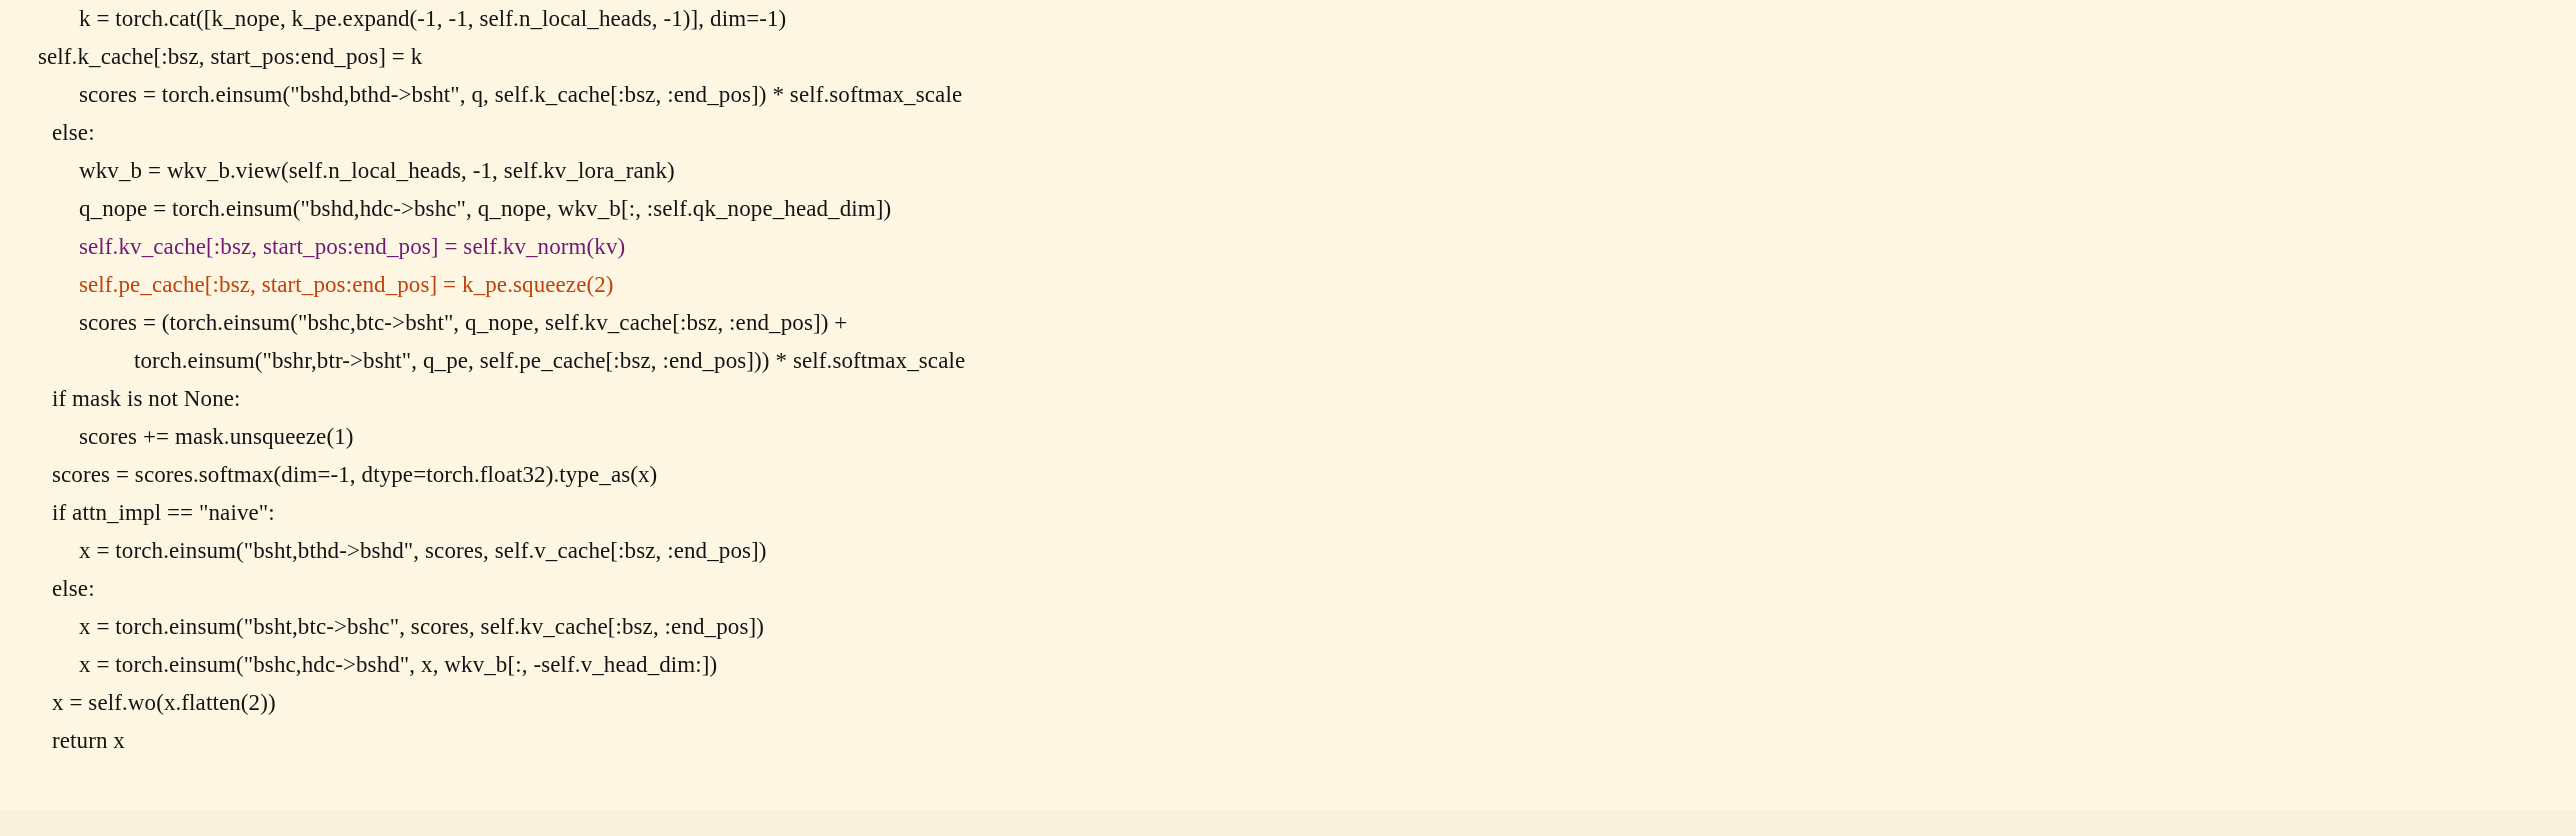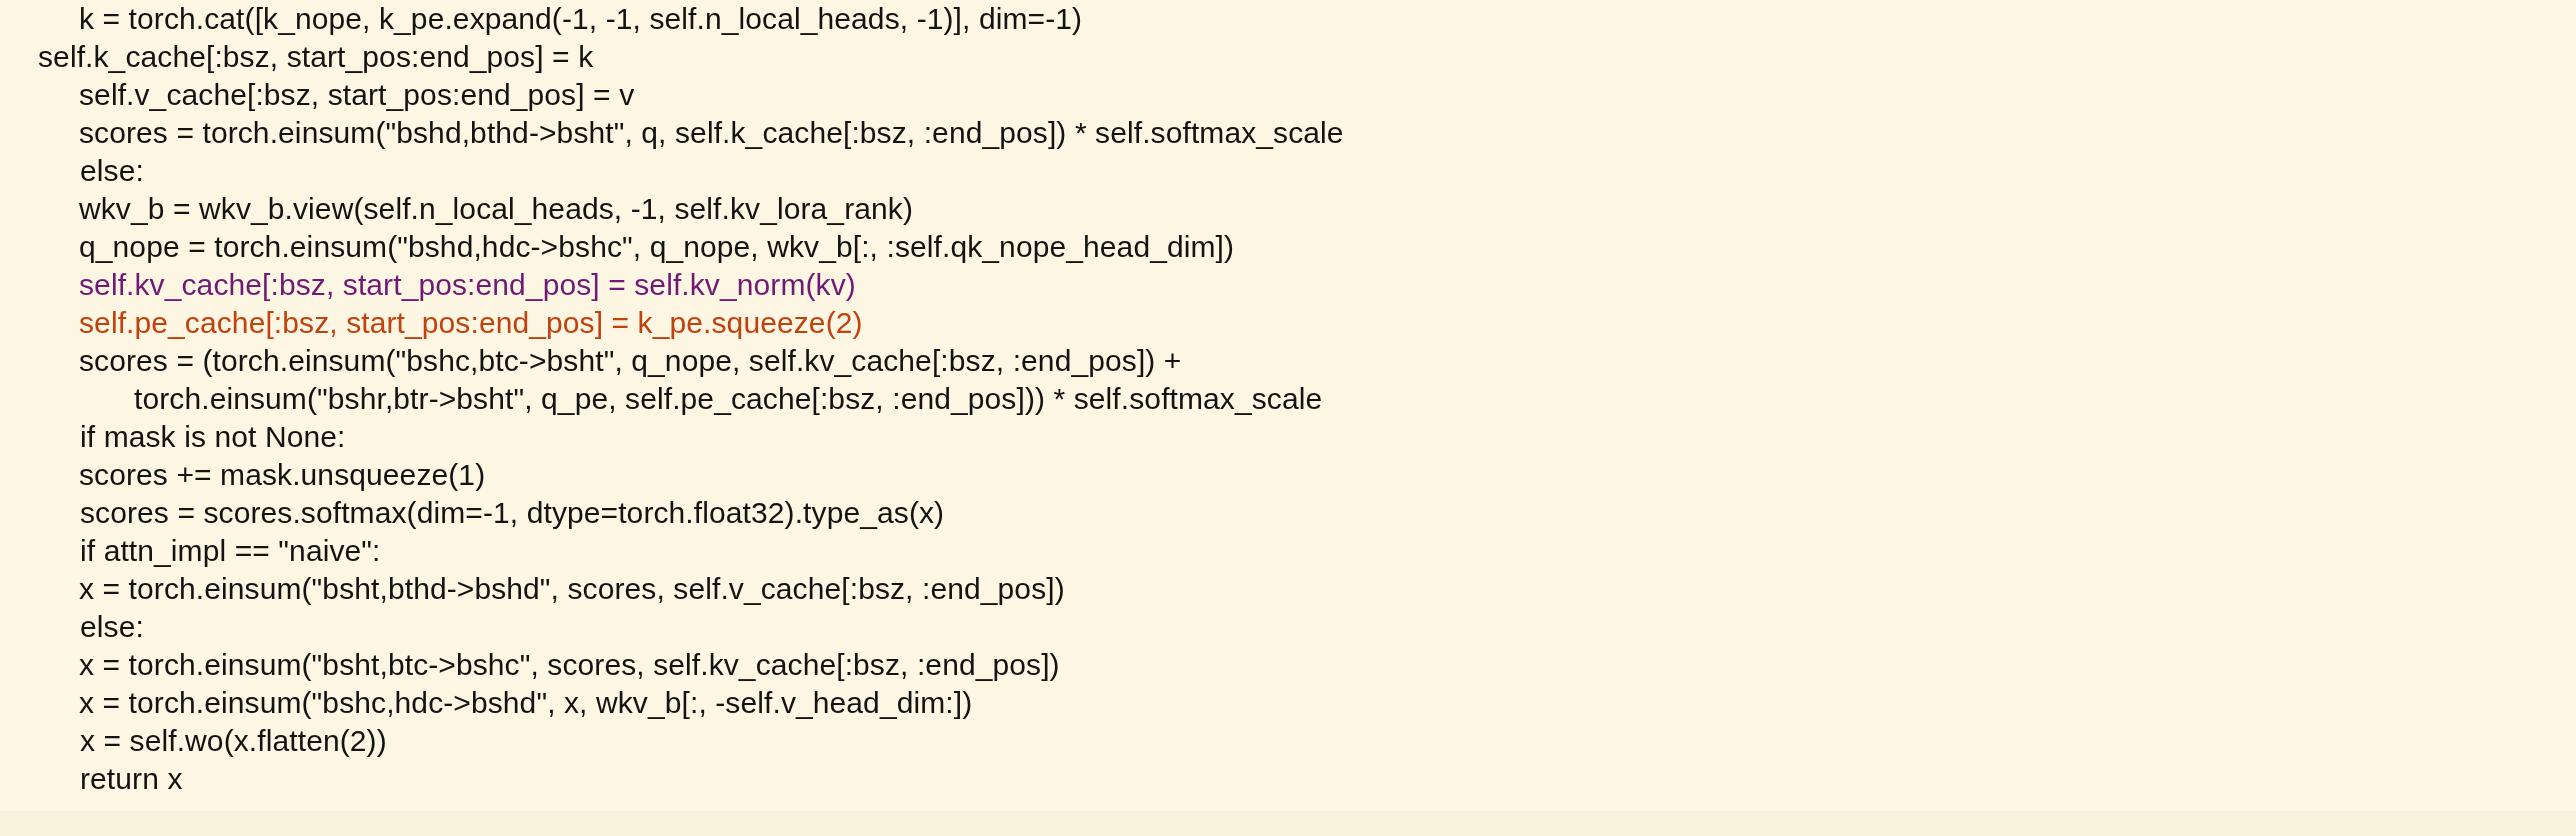--- a/index.html
+++ b/index.html
@@ -25,31 +25,31 @@
     position: absolute;
     left: 0;
     top: 0;
     width: 2576px;
     padding-top: 0px;
     box-sizing: border-box;
   }
   .code-line {
     height: 38px;
     line-height: 38px;
-    font-size: 30px;
+    font-size: 23px;
     color: #131313;
     white-space: pre;
     letter-spacing: 0.1px;
-    font-family: Liberation Sans, sans-serif;
+    font-family: Liberation Serif, serif;
   }
   .code-line .txt {
     display: inline;
   }
   
-  .ind-0 { padding-left: 80px; }
+  .ind-0 { padding-left: 52px; }
   .ind-1 { padding-left: 79px; }
   .ind-3 { padding-left: 134px; }
 
   
   #bottom-band {
     position: absolute;
     left: 0;
     bottom: 0;
     width: 2576px;
     height: 25px;
@@ -57,21 +57,20 @@
   }
 </style>
 </head>
 <body style="background: rgb(253, 246, 227);">
 
 <div id="page" style="background: rgb(253, 246, 227);">
 
   <div id="code-block">
       <div class="code-line ind-1" style="color: rgb(19, 19, 19);"><span class="txt">k = torch.cat([k_nope, k_pe.expand(-1, -1, self.n_local_heads, -1)], dim=-1)</span></div>
       <div class="code-line ind-1" style="color: rgb(19, 19, 19); padding-left: 38px;"><span class="txt">self.k_cache[:bsz, start_pos:end_pos] = k</span></div>
-      <div class="code-line ind-1" style="color: rgb(19, 19, 19);"><span class="txt">self.v_cache[:bsz, start_pos:end_pos] = v</span></div>
       <div class="code-line ind-1" style="color: rgb(19, 19, 19);"><span class="txt">scores = torch.einsum("bshd,bthd-&gt;bsht", q, self.k_cache[:bsz, :end_pos]) * self.softmax_scale</span></div>
       <div class="code-line ind-0" style="color: rgb(19, 19, 19);"><span class="txt">else:</span></div>
       <div class="code-line ind-1" style="color: rgb(19, 19, 19);"><span class="txt">wkv_b = wkv_b.view(self.n_local_heads, -1, self.kv_lora_rank)</span></div>
       <div class="code-line ind-1" style="color: rgb(19, 19, 19);"><span class="txt">q_nope = torch.einsum("bshd,hdc-&gt;bshc", q_nope, wkv_b[:, :self.qk_nope_head_dim])</span></div>
       <div class="code-line ind-1" style="color: #701a75;"><span class="txt">self.kv_cache[:bsz, start_pos:end_pos] = self.kv_norm(kv)</span></div>
       <div class="code-line ind-1" style="color: #c2410c;"><span class="txt">self.pe_cache[:bsz, start_pos:end_pos] = k_pe.squeeze(2)</span></div>
       <div class="code-line ind-1" style="color: rgb(19, 19, 19);"><span class="txt">scores = (torch.einsum("bshc,btc-&gt;bsht", q_nope, self.kv_cache[:bsz, :end_pos]) +</span></div>
       <div class="code-line ind-3" style="color: rgb(19, 19, 19);"><span class="txt">torch.einsum("bshr,btr-&gt;bsht", q_pe, self.pe_cache[:bsz, :end_pos])) * self.softmax_scale</span></div>
       <div class="code-line ind-0" style="color: rgb(19, 19, 19);"><span class="txt">if mask is not None:</span></div>
       <div class="code-line ind-1" style="color: rgb(19, 19, 19);"><span class="txt">scores += mask.unsqueeze(1)</span></div>

